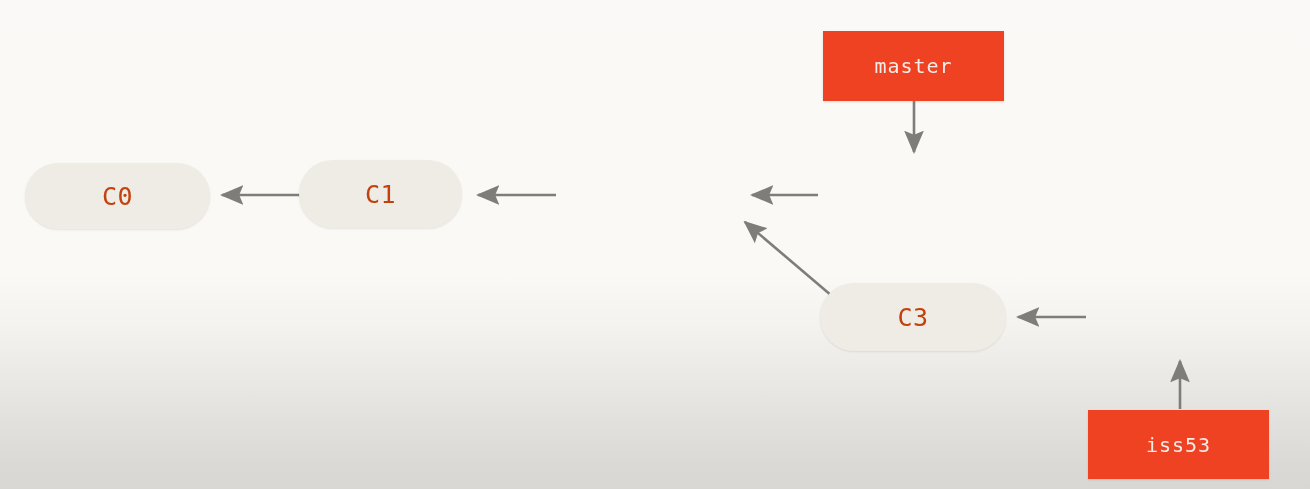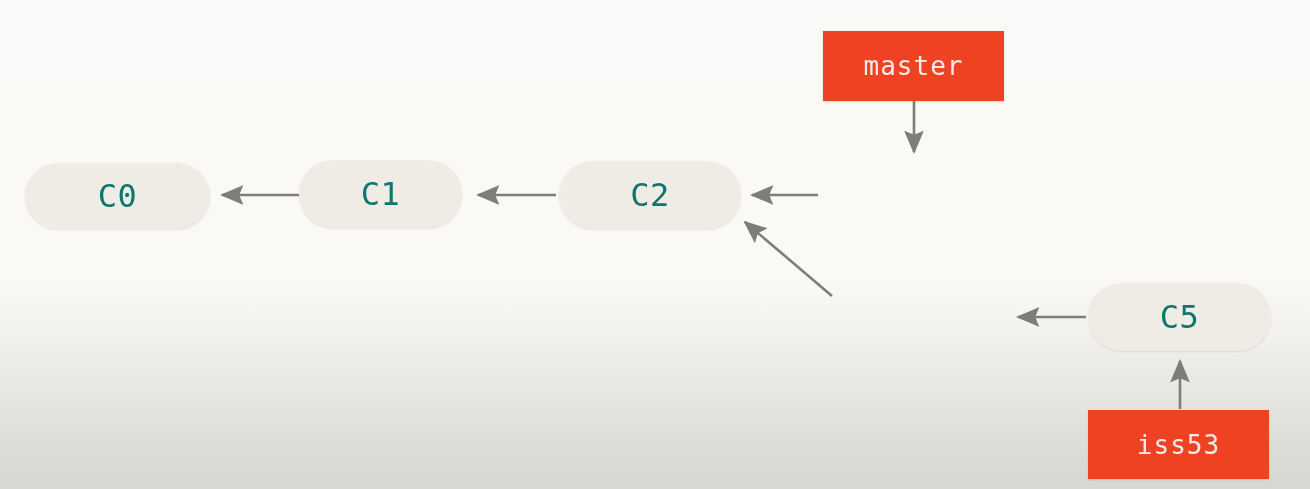--- a/index.html
+++ b/index.html
@@ -39,38 +39,38 @@
     box-sizing: border-box;
     background: #efece5;
     border-radius: 34px;
     display: flex;
     align-items: center;
     justify-content: center;
     box-shadow: 0 1px 2px rgba(120,115,105,0.16);
   }
   .commit-label {
     font-family: "DejaVu Sans Mono", "Liberation Mono", monospace;
-    font-size: 32px;
-    color: #0f766e;
+    font-size: 25px;
+    color: #c2410c;
     letter-spacing: 0.5px;
     line-height: 1;
     user-select: none;
   }
   .branch-box {
     position: absolute;
     box-sizing: border-box;
     background: #ef4222;
     display: flex;
     align-items: center;
     justify-content: center;
     box-shadow: 0 1px 2px rgba(120,115,105,0.22);
   }
   .branch-label {
     font-family: "DejaVu Sans Mono", "Liberation Mono", monospace;
-    font-size: 26px;
+    font-size: 20px;
     color: #f3ece8;
     letter-spacing: 1px;
     line-height: 1;
     user-select: none;
   }
 </style>
 </head>
 <body>
 
 <div id="canvas">
@@ -112,29 +112,26 @@
   </svg>
 
   <div class="commit-node" style="left:25px; top:163px; width:185px; height:66px;">
     <span class="commit-label">C0</span>
   </div>
 
   <div class="commit-node" style="left:299px; top:160px; width:163px; height:68px;">
     <span class="commit-label">C1</span>
   </div>
 
-  <div class="commit-node" style="left:559px; top:161px; width:182px; height:68px;">
-    <span class="commit-label">C2</span>
+
+
+  <div class="commit-node" style="left:820px; top:283px; width:186px; height:68px;">
+    <span class="commit-label">C3</span>
   </div>
 
-
-
-  <div class="commit-node" style="left:1088px; top:283px; width:183px; height:68px;">
-    <span class="commit-label">C5</span>
-  </div>
 
   <div class="branch-box" style="left:823px; top:31px; width:181px; height:70px;">
     <span class="branch-label">master</span>
   </div>
 
   <div class="branch-box" style="left:1088px; top:410px; width:181px; height:69px;">
     <span class="branch-label">iss53</span>
   </div>
 
 </div>

